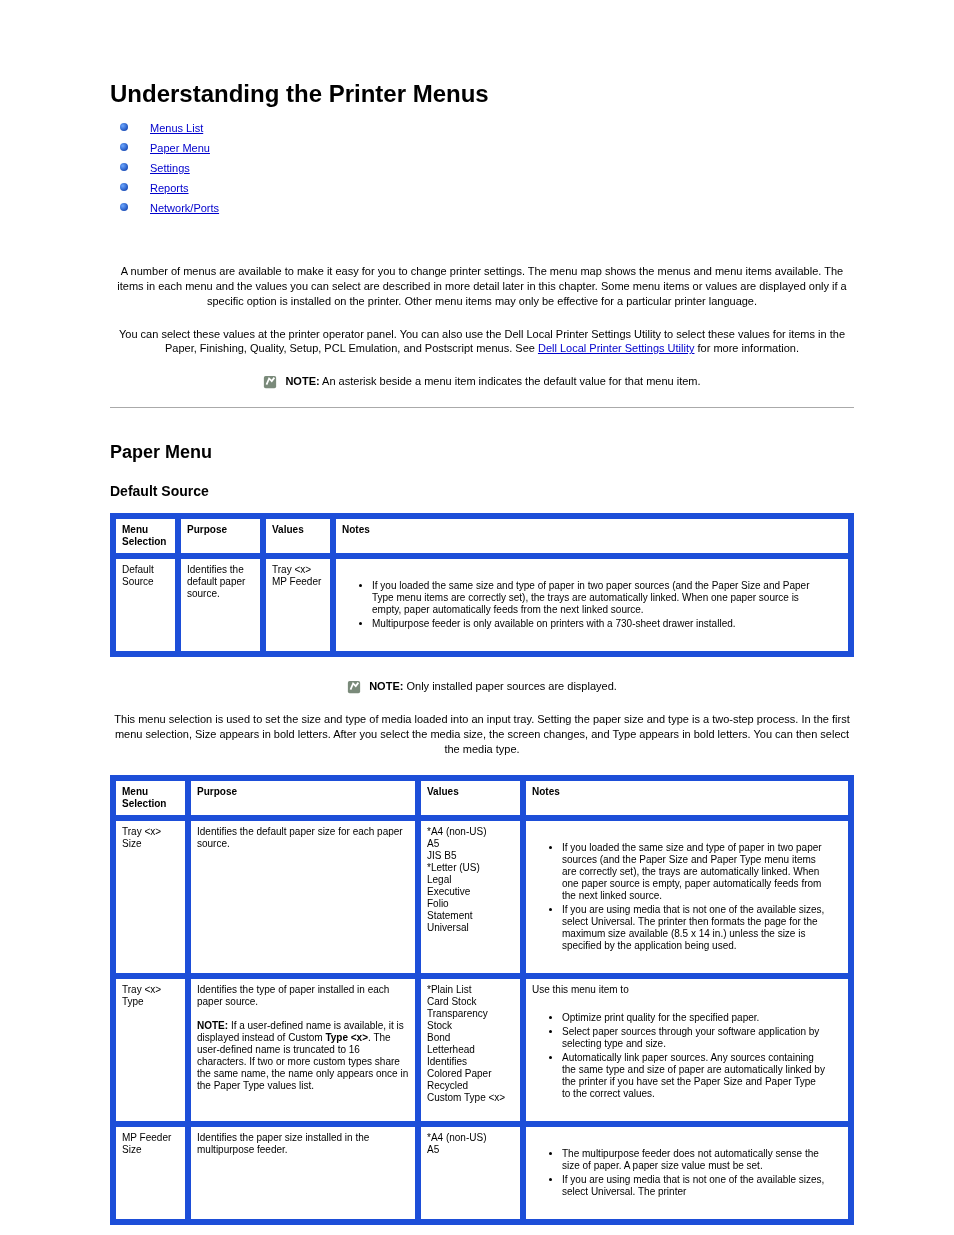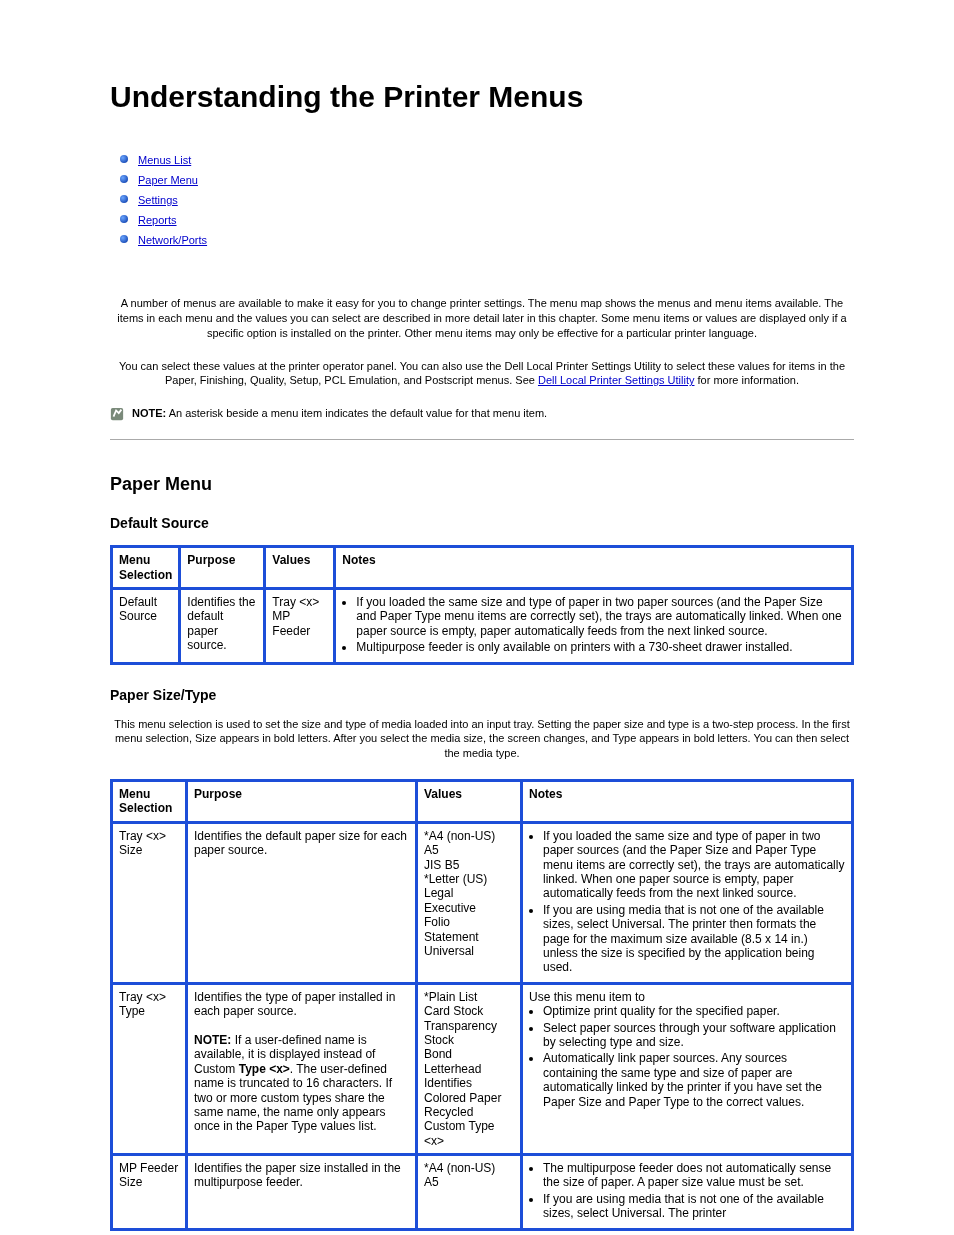--- a/index.html
+++ b/index.html
@@ -9,32 +9,32 @@
     font-family: Verdana, Arial, sans-serif;
     font-size: 11px;
     color: #000;
     background: #fff;
     width: 954px;
   }
   .page {
     padding: 80px 100px 40px 110px;
   }
   h1.main-title {
-    font-size: 30px;
-    font-weight: bold;
-    margin: 0 0 40px 0;
+    font-size: 24px;
+    font-weight: bold;
+    margin: 0 0 14px 0;
   }
   ul.nav-list {
     list-style: none;
     padding: 0;
     margin: 0 0 50px 10px;
   }
   ul.nav-list li {
     margin-bottom: 8px;
-    padding-left: 18px;
+    padding-left: 30px;
     position: relative;
   }
   ul.nav-list li::before {
     content: "";
     position: absolute;
     left: 0;
     top: 1px;
     width: 8px; height: 8px;
     background: radial-gradient(circle at 35% 35%, #6ba6ff, #0030a0);
     border-radius: 50%;
@@ -46,20 +46,21 @@
   p.body-text {
     margin: 0 0 18px 0;
     line-height: 1.35;
     text-align: center;
   }
   .note-row {
     display: flex;
     align-items: flex-start;
     gap: 8px;
     margin: 10px 0 18px 0;
+    justify-content: center;
   }
   .note-icon {
     width: 14px; height: 14px;
     flex-shrink: 0;
     margin-top: 1px;
   }
   .note-icon svg { width: 100%; height: 100%; }
   .note-text { line-height: 1.35; }
   .hr {
     border: none;
@@ -76,43 +77,43 @@
     font-weight: bold;
     margin: 0 0 14px 0;
   }
   table.data-table {
     border-collapse: collapse;
     width: 100%;
     margin-bottom: 22px;
   }
   table.data-table th,
   table.data-table td {
-    border: 3px solid #1d4ed8;
+    border: 6px solid #1d4ed8;
     padding: 5px 6px;
     text-align: left;
     vertical-align: top;
-    font-size: 12px;
+    font-size: 10px;
     line-height: 1.2;
   }
   table.data-table th {
     font-weight: bold;
     background: #fff;
   }
   
   .t1 .c1 { width: 65px; }
   .t1 .c2 { width: 85px; }
   .t1 .c3 { width: 70px; }
   .t1 .c4 { width: auto; }
   
   .t2 .c1 { width: 75px; }
   .t2 .c2 { width: 230px; }
   .t2 .c3 { width: 105px; }
   .t2 .c4 { width: auto; }
   .inner-list {
-    margin: 0;
+    margin: 16px;
     padding-left: 14px;
   }
   .inner-list li { margin-bottom: 2px; }
   .bold-inline { font-weight: bold; }
 </style>
 </head>
 <body>
 
 <div class="page">
 
@@ -176,22 +177,32 @@
         <td>
           <ul class="inner-list">
             <li>If you loaded the same size and type of paper in two paper sources (and the Paper Size and Paper Type menu items are correctly set), the trays are automatically linked. When one paper source is empty, paper automatically feeds from the next linked source.</li>
             <li>Multipurpose feeder is only available on printers with a 730-sheet drawer installed.</li>
           </ul>
         </td>
       </tr>
     </tbody>
   </table>
 
-  <h3 class="subsection">Paper Size/Type</h3>
-
+
+  <div class="note-row">
+    <span class="note-icon">
+      <svg viewBox="0 0 16 16">
+          <rect x="1" y="1" width="14" height="14" rx="2" fill="#7a8a7a"></rect>
+          <path d="M4 11 L7 4 L10 7 L13 3" stroke="#fff" stroke-width="2" fill="none"></path>
+        </svg>
+    </span>
+    <span class="note-text">
+      <span class="bold-inline">NOTE:</span><span> Only installed paper sources are displayed.</span>
+    </span>
+  </div>
 
   <p class="body-text">This menu selection is used to set the size and type of media loaded into an input tray. Setting the paper size and type is a two-step process. In the first menu selection, Size appears in bold letters. After you select the media size, the screen changes, and Type appears in bold letters. You can then select the media type.</p>
 
   <table class="data-table t2">
     <colgroup>
         <col class="c1">
         <col class="c2">
         <col class="c3">
         <col class="c4">
       </colgroup>

